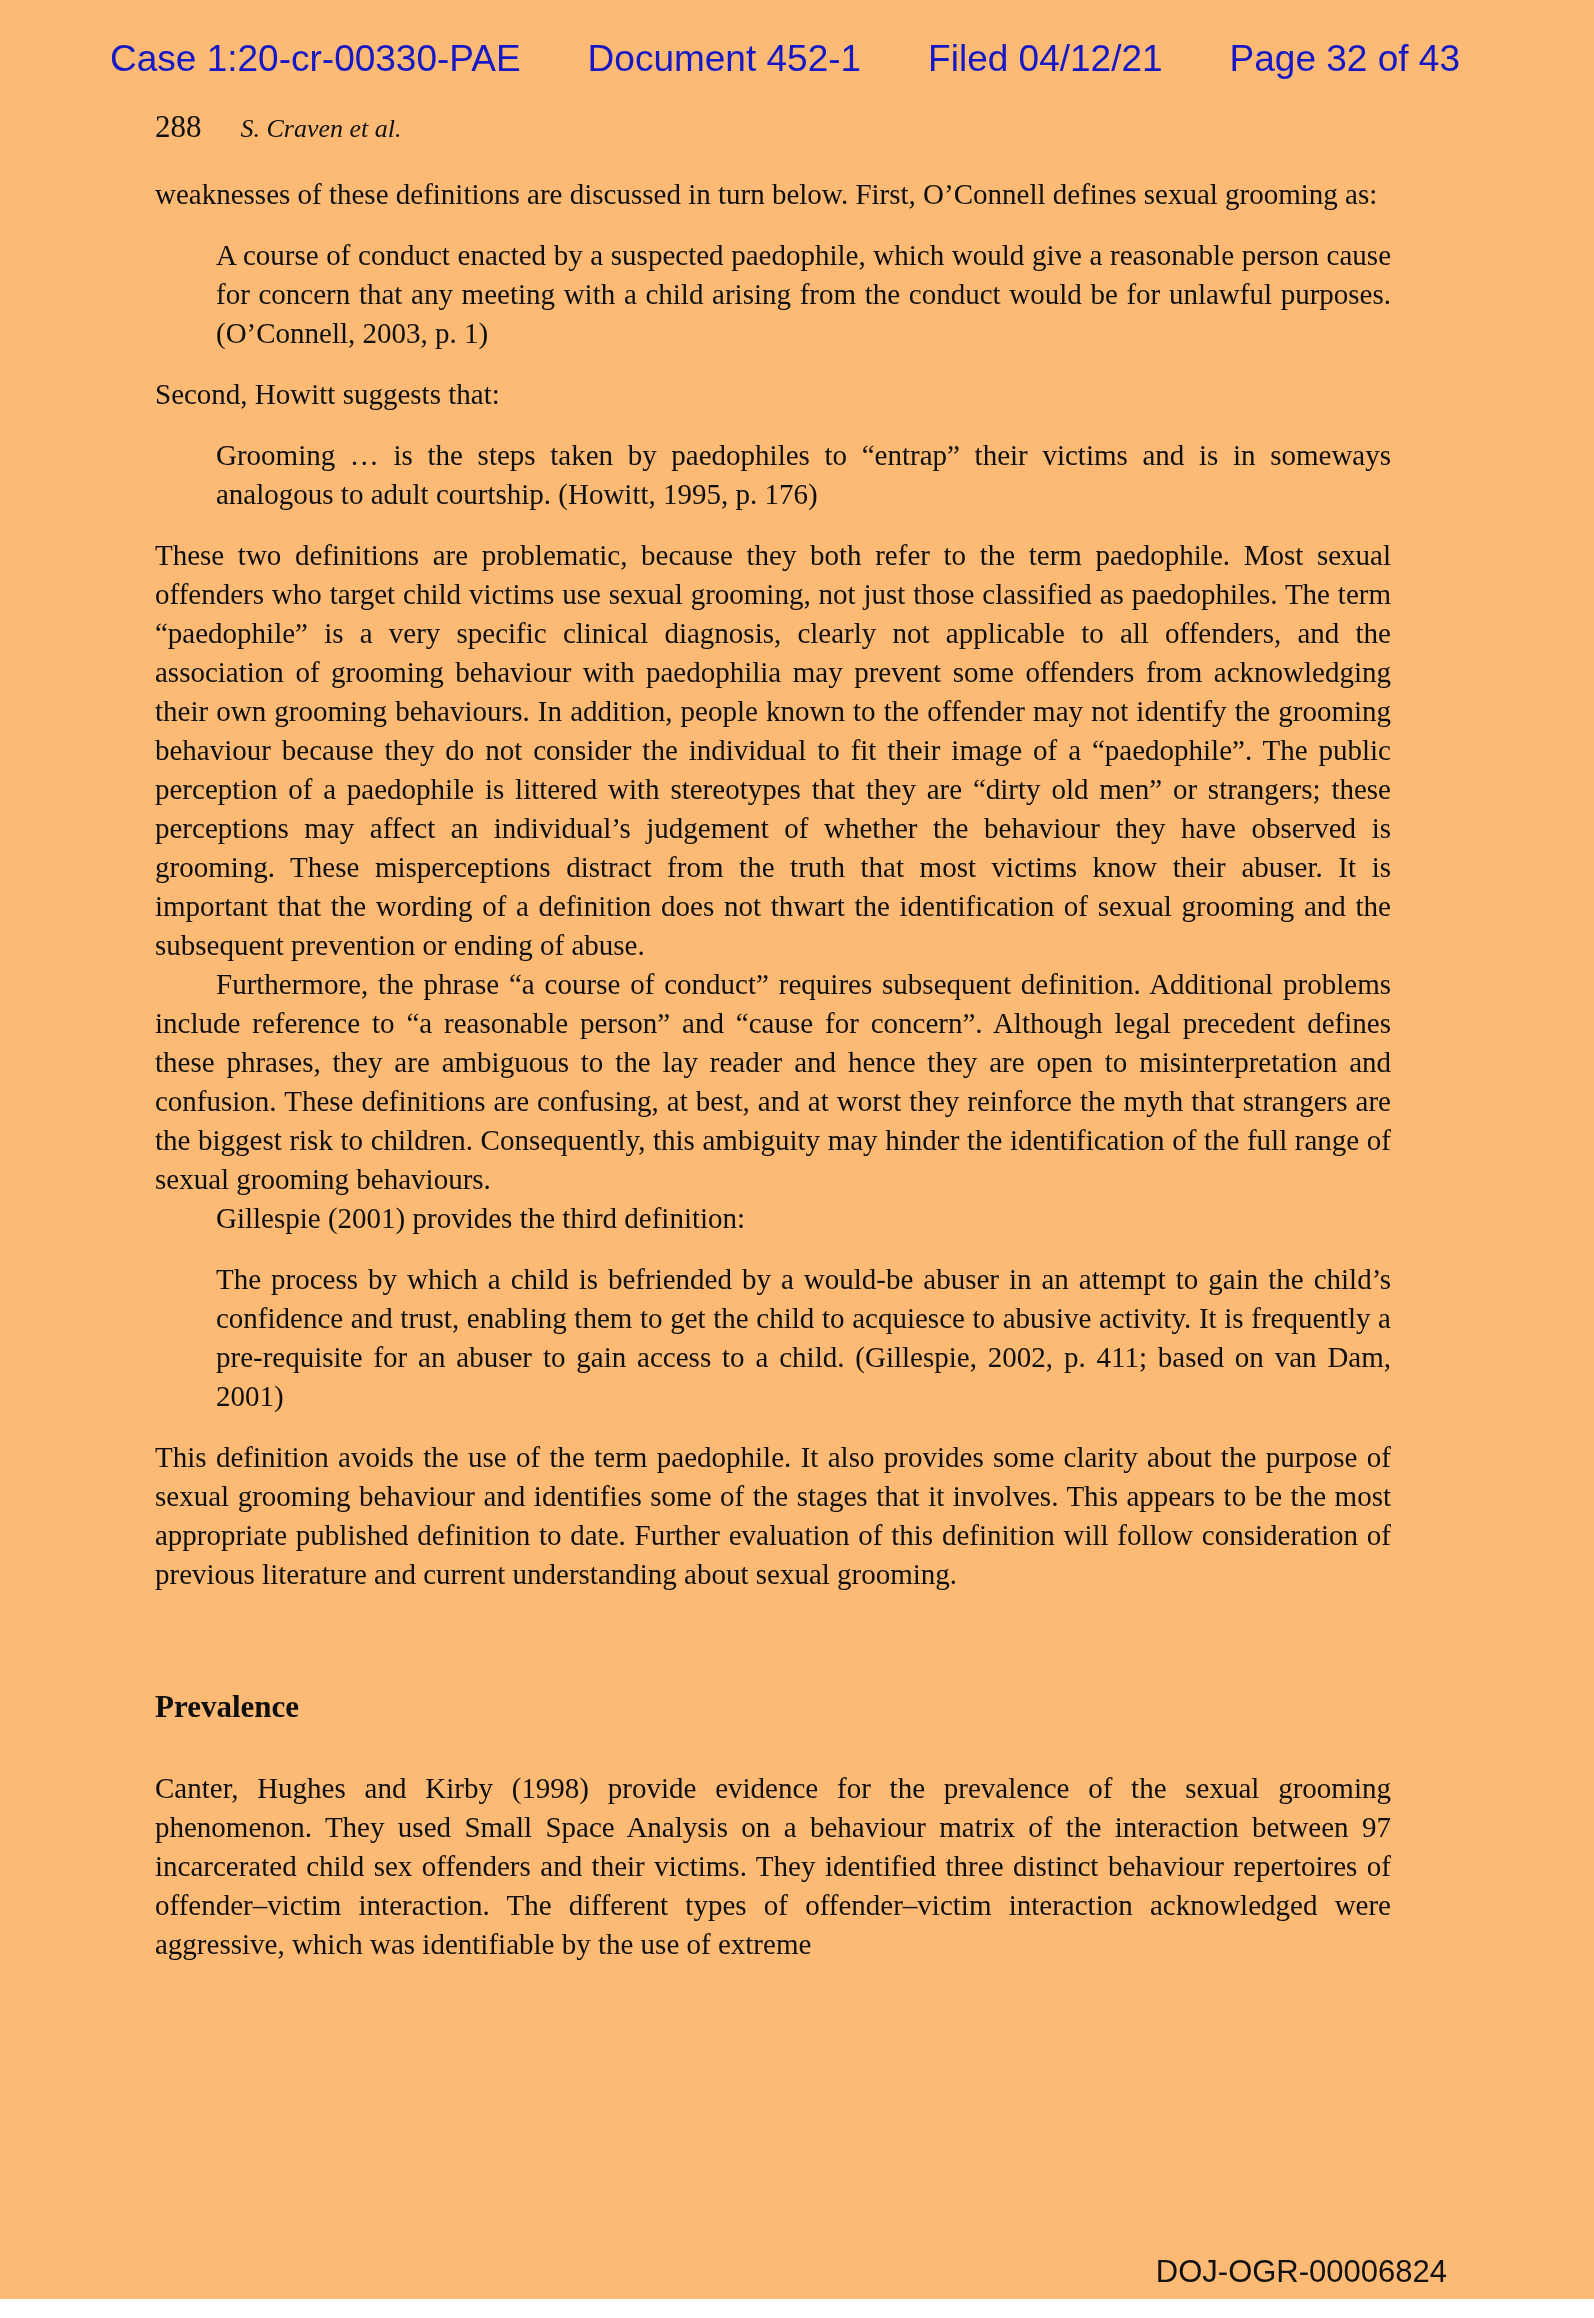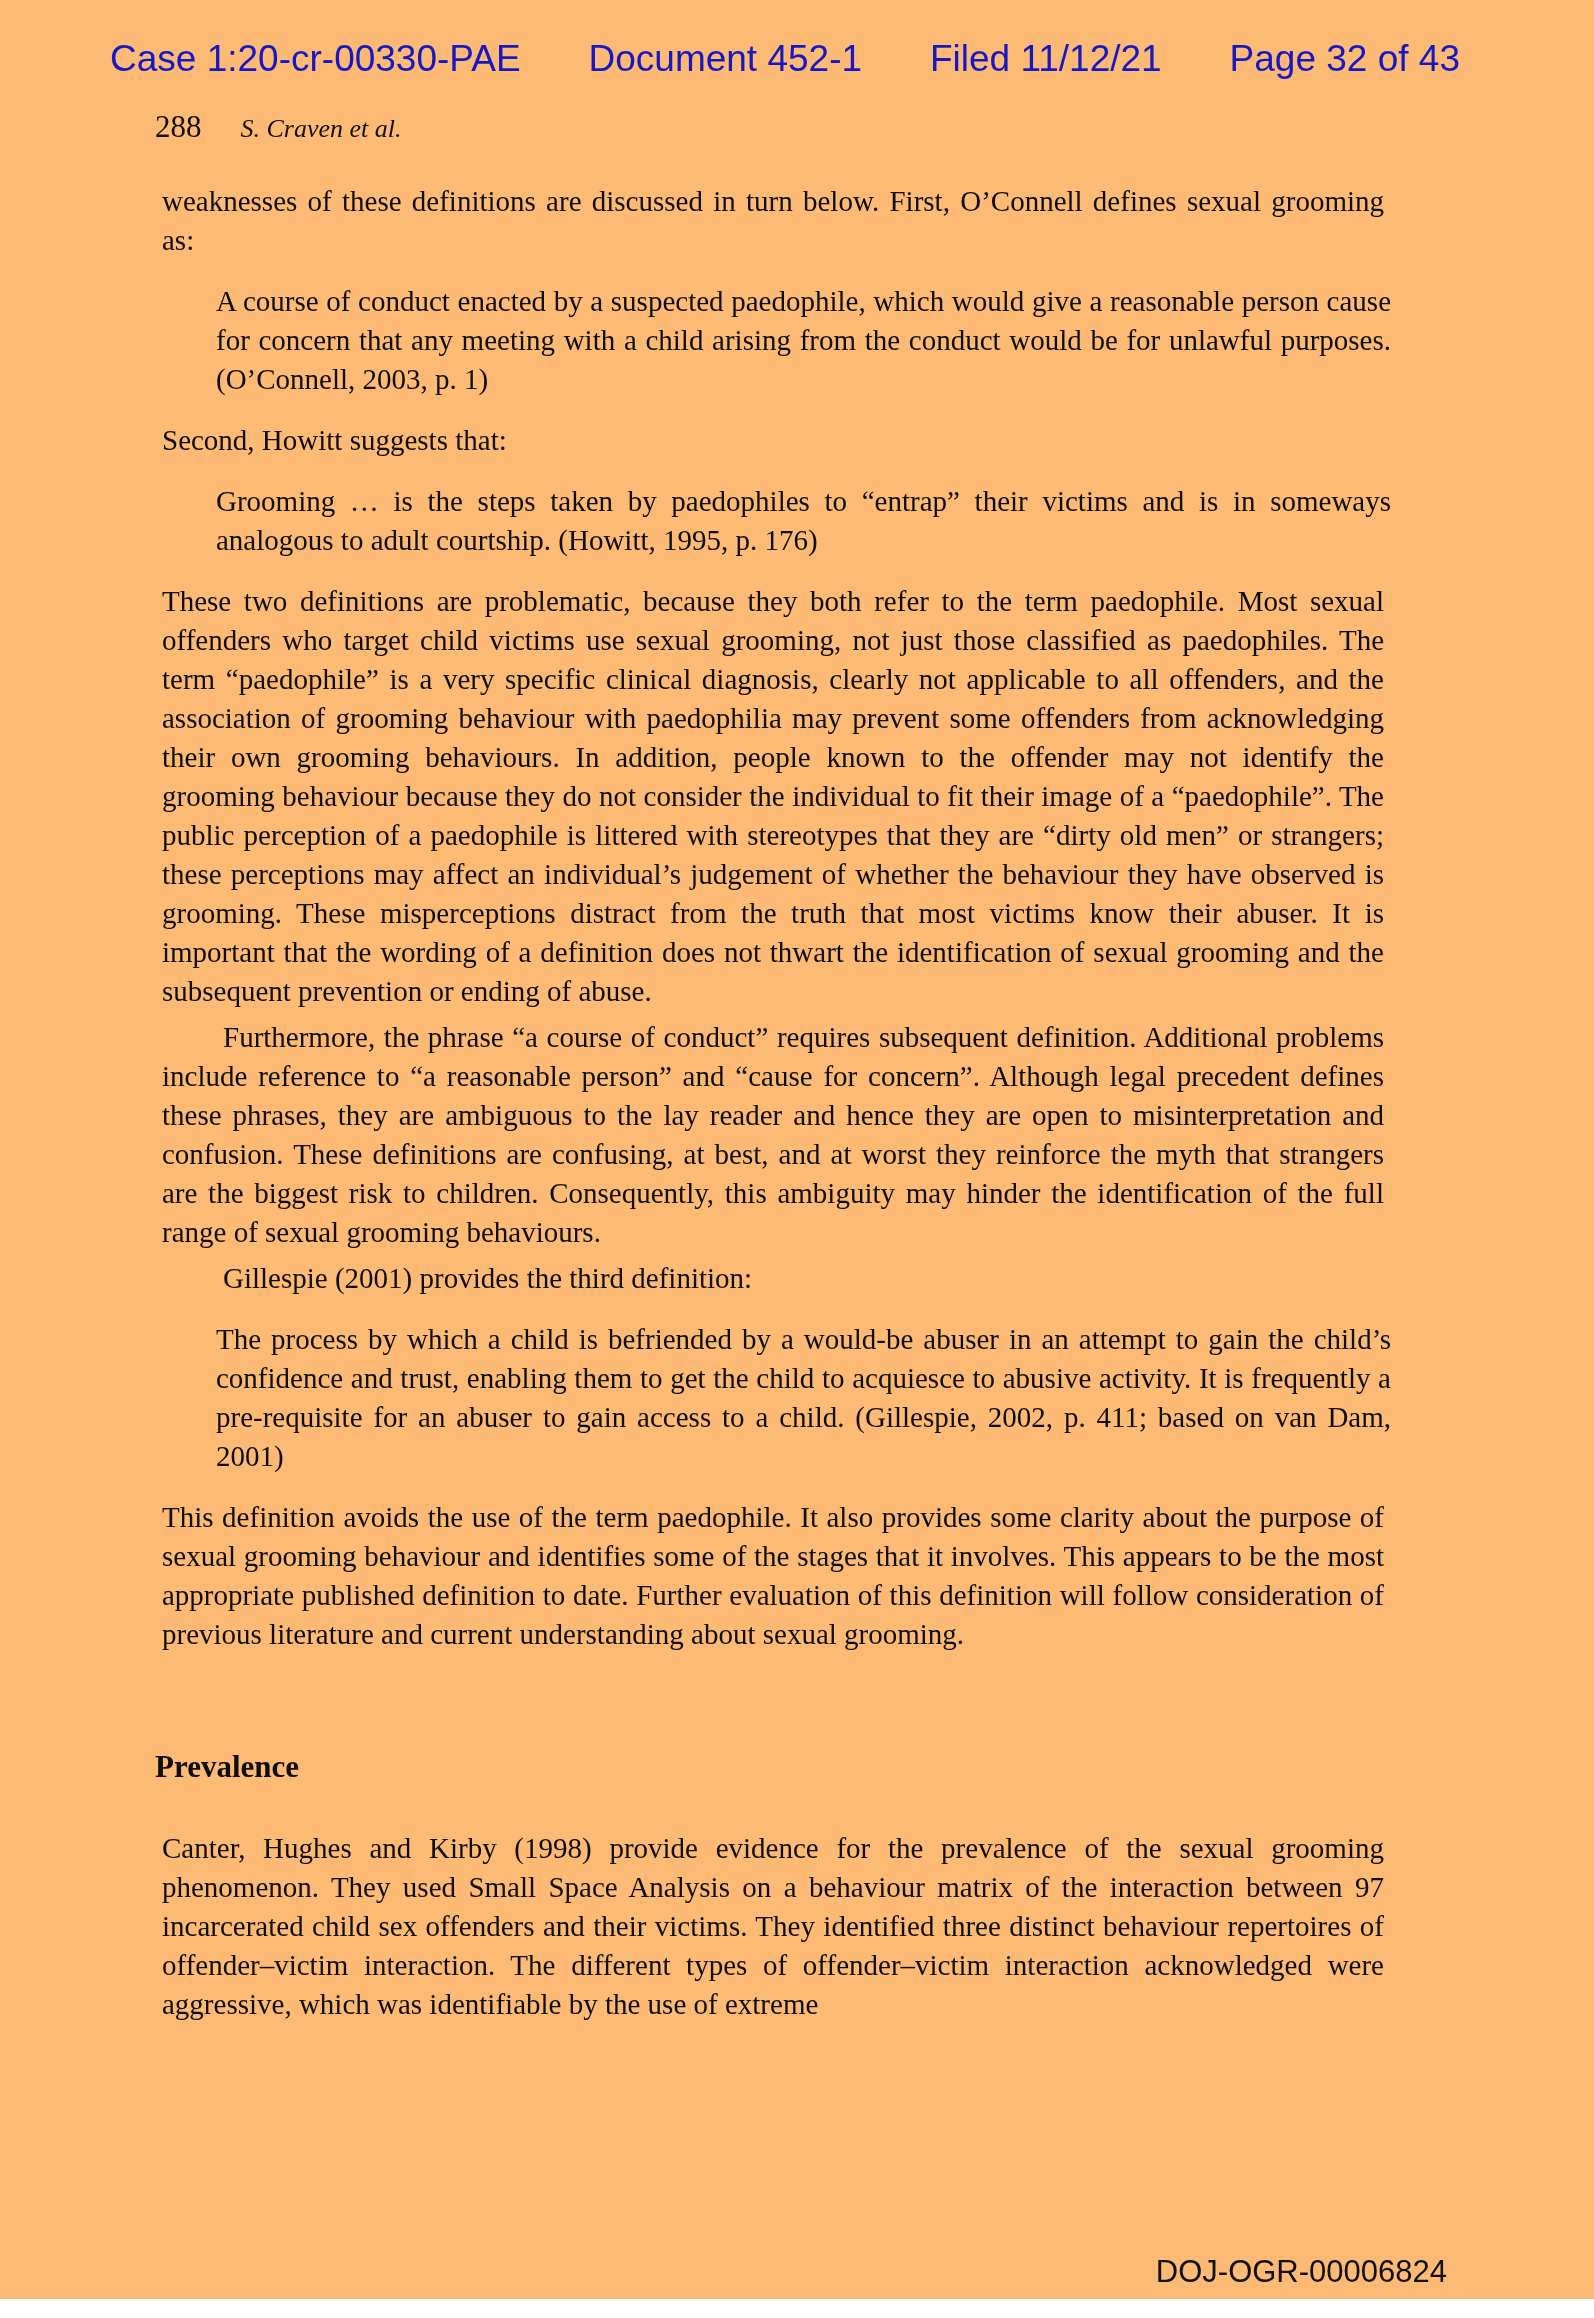--- a/index.html
+++ b/index.html
@@ -52,21 +52,21 @@
     position: absolute;
     left: 155px;
     top: 175px;
     width: 1236px;
     font-size: 29px;
     line-height: 39px;
     text-align: justify;
     color: #0e0e0e;
   }
   .content p {
-    margin: 7px;
+    margin: 0;
     padding: 0;
   }
   .content p.indent {
     text-indent: 61px;
   }
   .content blockquote {
     margin: 22px 0 22px 61px;
     padding: 0;
     text-align: justify;
   }
@@ -89,21 +89,21 @@
   }
 </style>
 </head>
 <body>
 
 <div class="page">
 
   <div class="court-stamp">
     <span>Case 1:20-cr-00330-PAE</span>
     <span>Document 452-1</span>
-    <span>Filed 11/12/21</span>
+    <span>Filed 04/12/21</span>
     <span>Page 32 of 43</span>
   </div>
 
   <div class="running-header">
     <span class="pagenum">288</span><span class="authors">S. Craven et al.</span>
   </div>
 
   <div class="content">
     <p>weaknesses of these definitions are discussed in turn below. First, O’Connell defines sexual grooming as:</p>
 

